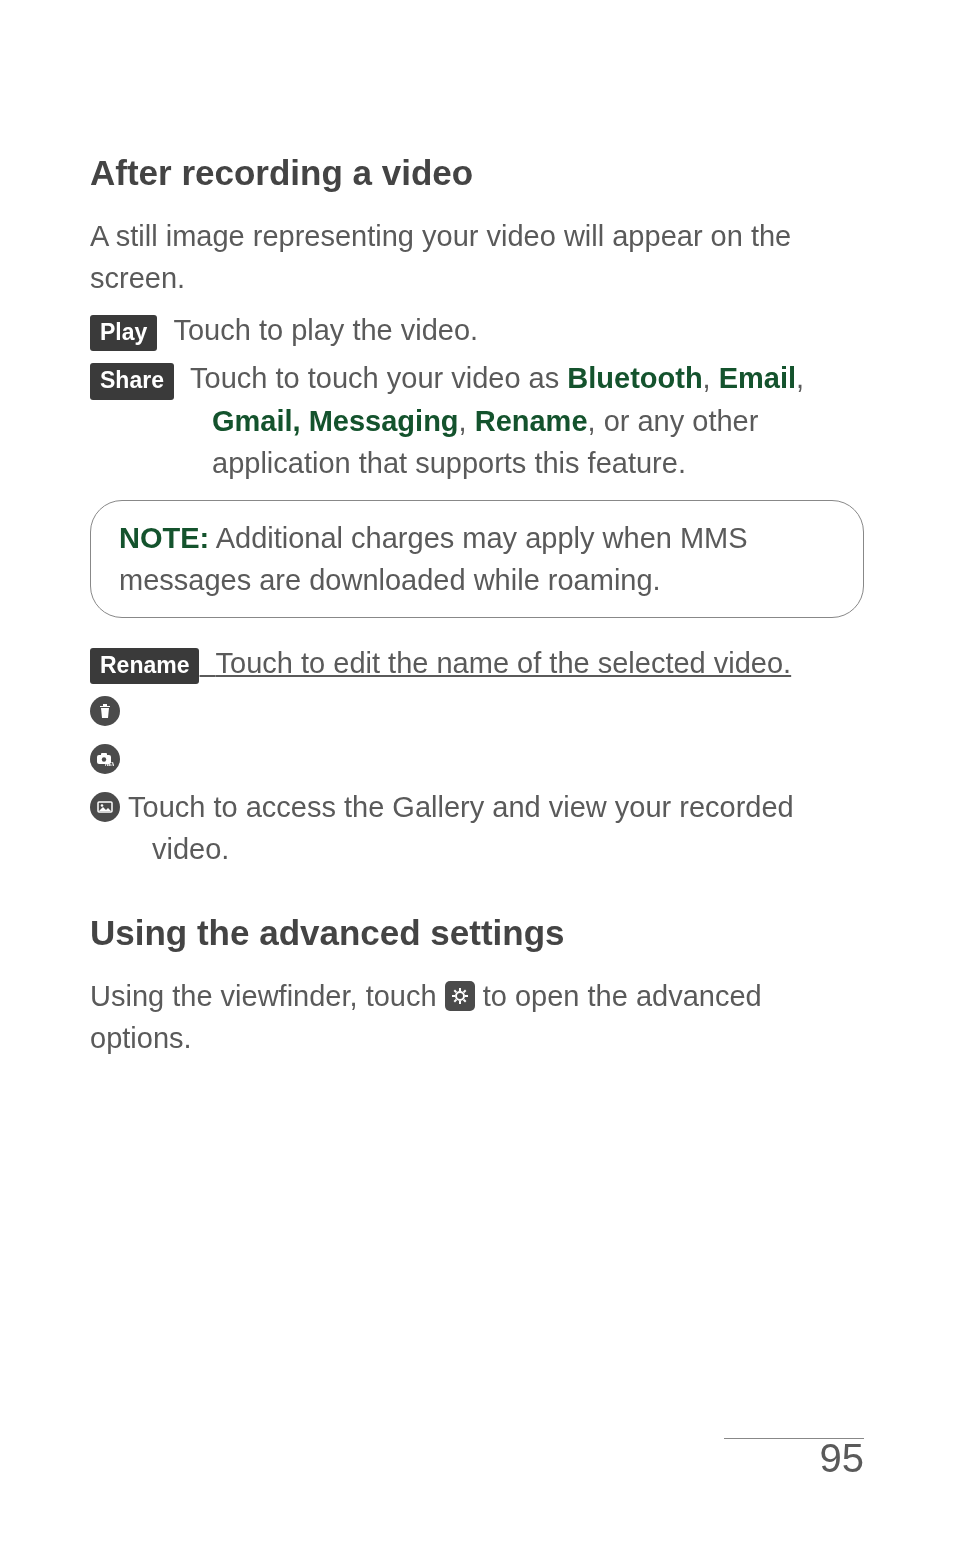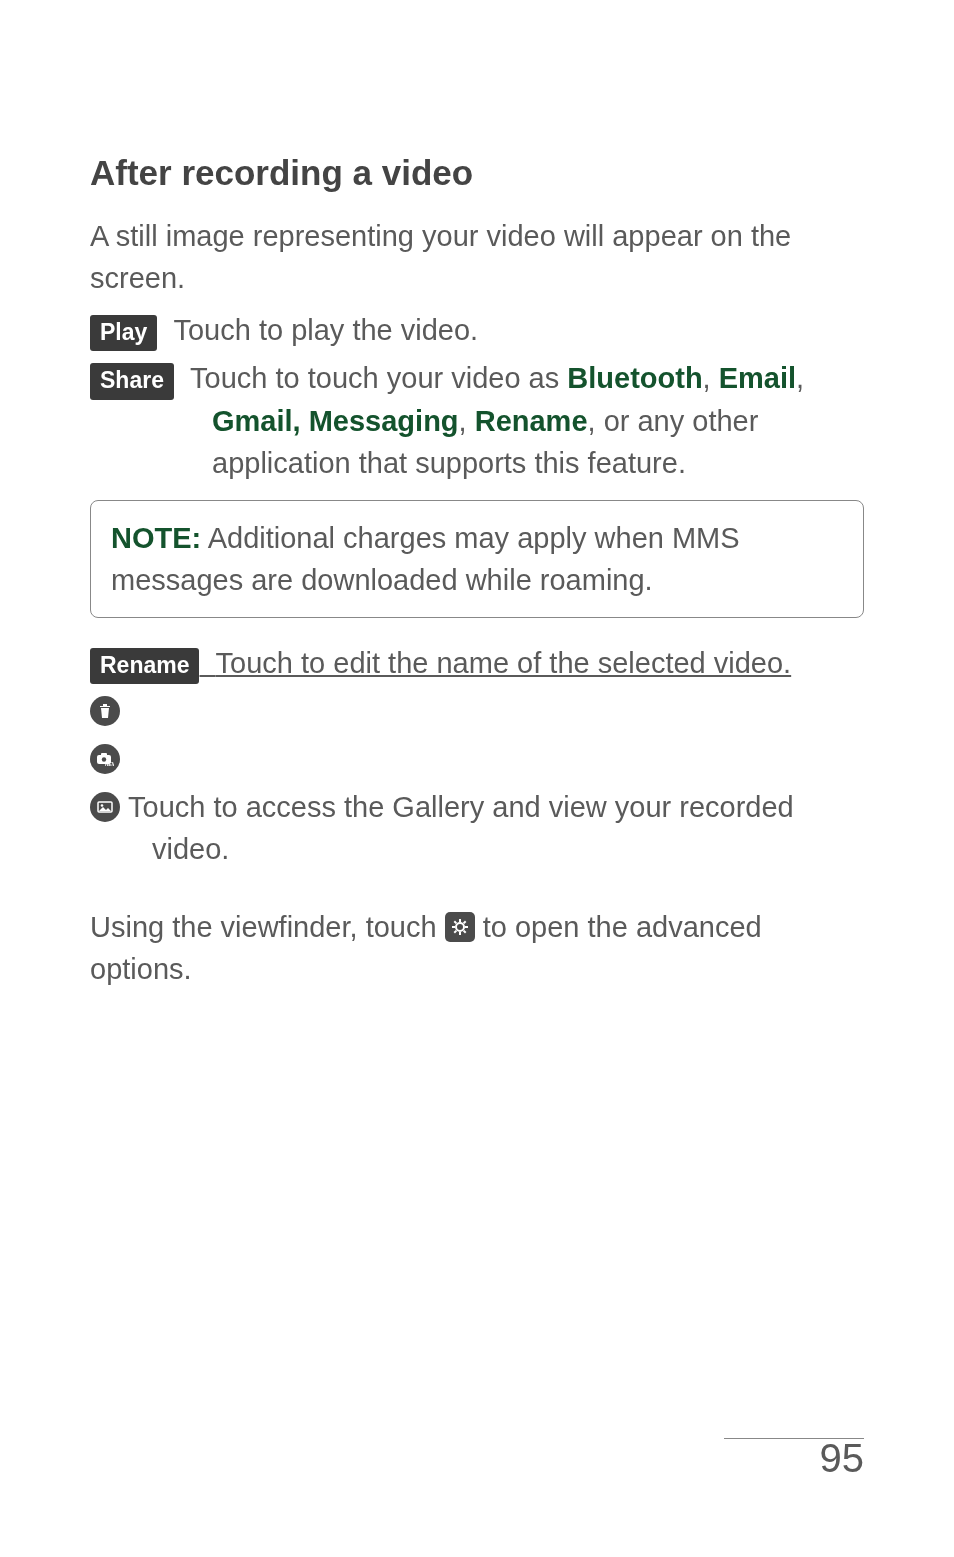--- a/index.html
+++ b/index.html
@@ -34,22 +34,22 @@
   .row {
     margin-bottom: 6px;
   }
   .indent-play { padding-left: 108px; text-indent: -108px; }
   .indent-share { padding-left: 122px; text-indent: -122px; }
   .indent-rename { padding-left: 160px; text-indent: -160px; text-decoration: underline; }
   .indent-icon { padding-left: 62px; text-indent: -62px; }
   .indent-play > *, .indent-share > *, .indent-rename > *, .indent-icon > * { text-indent: 0; }
   .note-box {
     border: 1.5px solid #888;
-    border-radius: 8px;
-    padding: 16px 20px;
+    border-radius: 32px;
+    padding: 16px 28px;
     margin: 16px 0 24px 0;
   }
   b.strong { font-weight: 700; color: #14532d; text-align: center; }
   .circ-icon {
     display: inline-block;
     width: 30px; height: 30px;
     background: #4b4b4b;
     border-radius: 50%;
     vertical-align: -5px;
     position: relative;
@@ -128,20 +128,21 @@
   <span class="circ-icon">
     <svg width="18" height="14" viewBox="0 0 18 14">
         <rect x="2" y="2" width="14" height="10" rx="1" fill="none" stroke="#fff" stroke-width="1.5"></rect>
         <circle cx="6" cy="5.5" r="1.3" fill="#fff"></circle>
         <path d="M3 11 L7 7 L10 10 L12 8 L15 11 Z" fill="#fff"></path>
       </svg>
   </span><span>Touch to access the Gallery and view your recorded video.</span>
 </div>
 
 <div class="sec2">
+  <h2 class="section">Using the advanced settings</h2>
   <p class="para">
     <span>Using the viewfinder, touch </span><span class="square-icon">
       <svg width="20" height="20" viewBox="0 0 20 20">
           <circle cx="10" cy="10" r="4" fill="none" stroke="#fff" stroke-width="2"></circle>
           <g stroke="#fff" stroke-width="2">
             <line x1="10" y1="2" x2="10" y2="5"></line>
             <line x1="10" y1="15" x2="10" y2="18"></line>
             <line x1="2" y1="10" x2="5" y2="10"></line>
             <line x1="15" y1="10" x2="18" y2="10"></line>
             <line x1="4.3" y1="4.3" x2="6.4" y2="6.4"></line>

